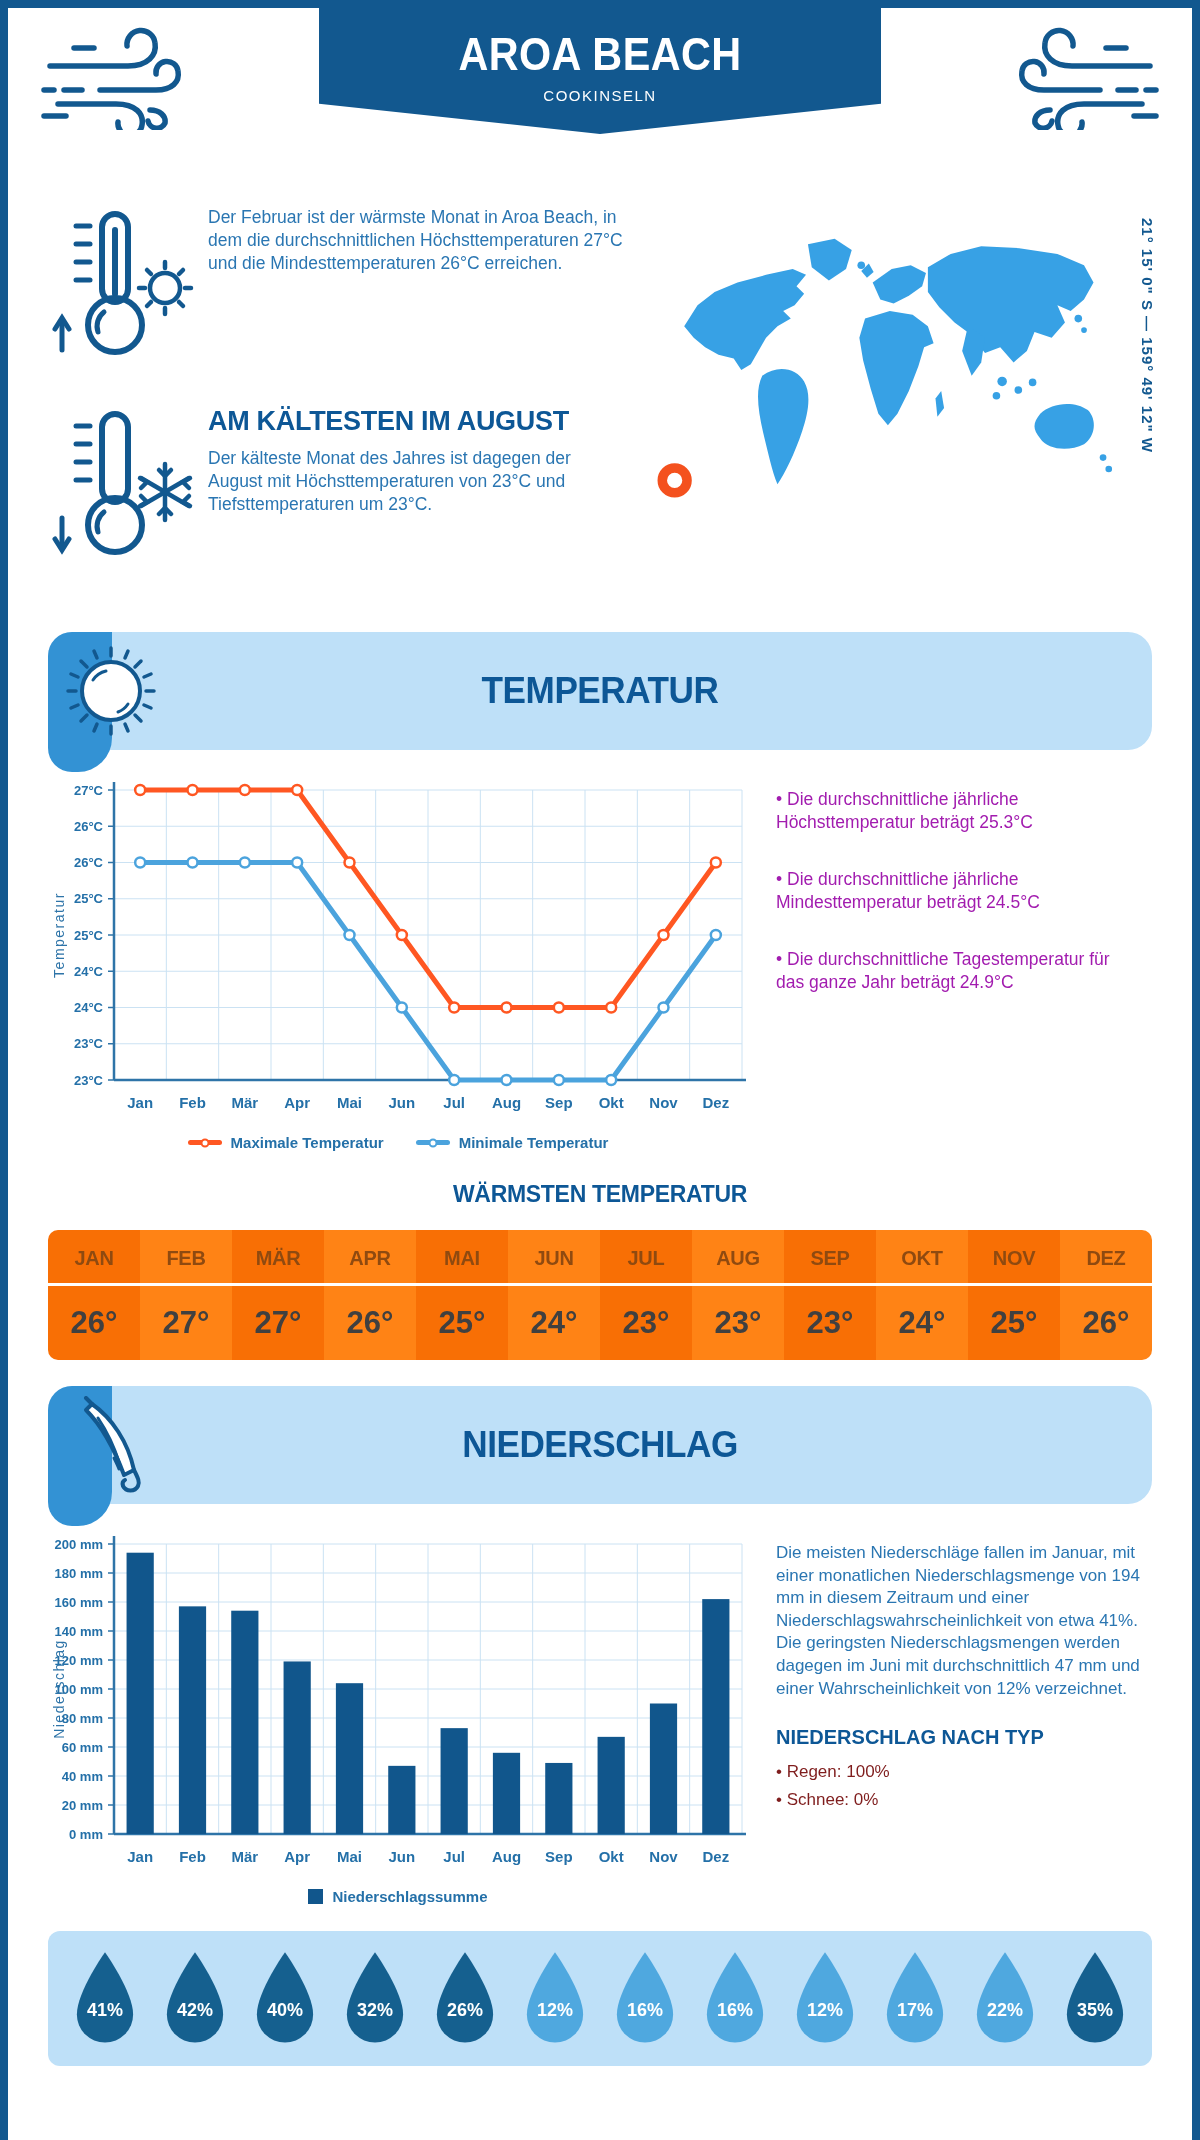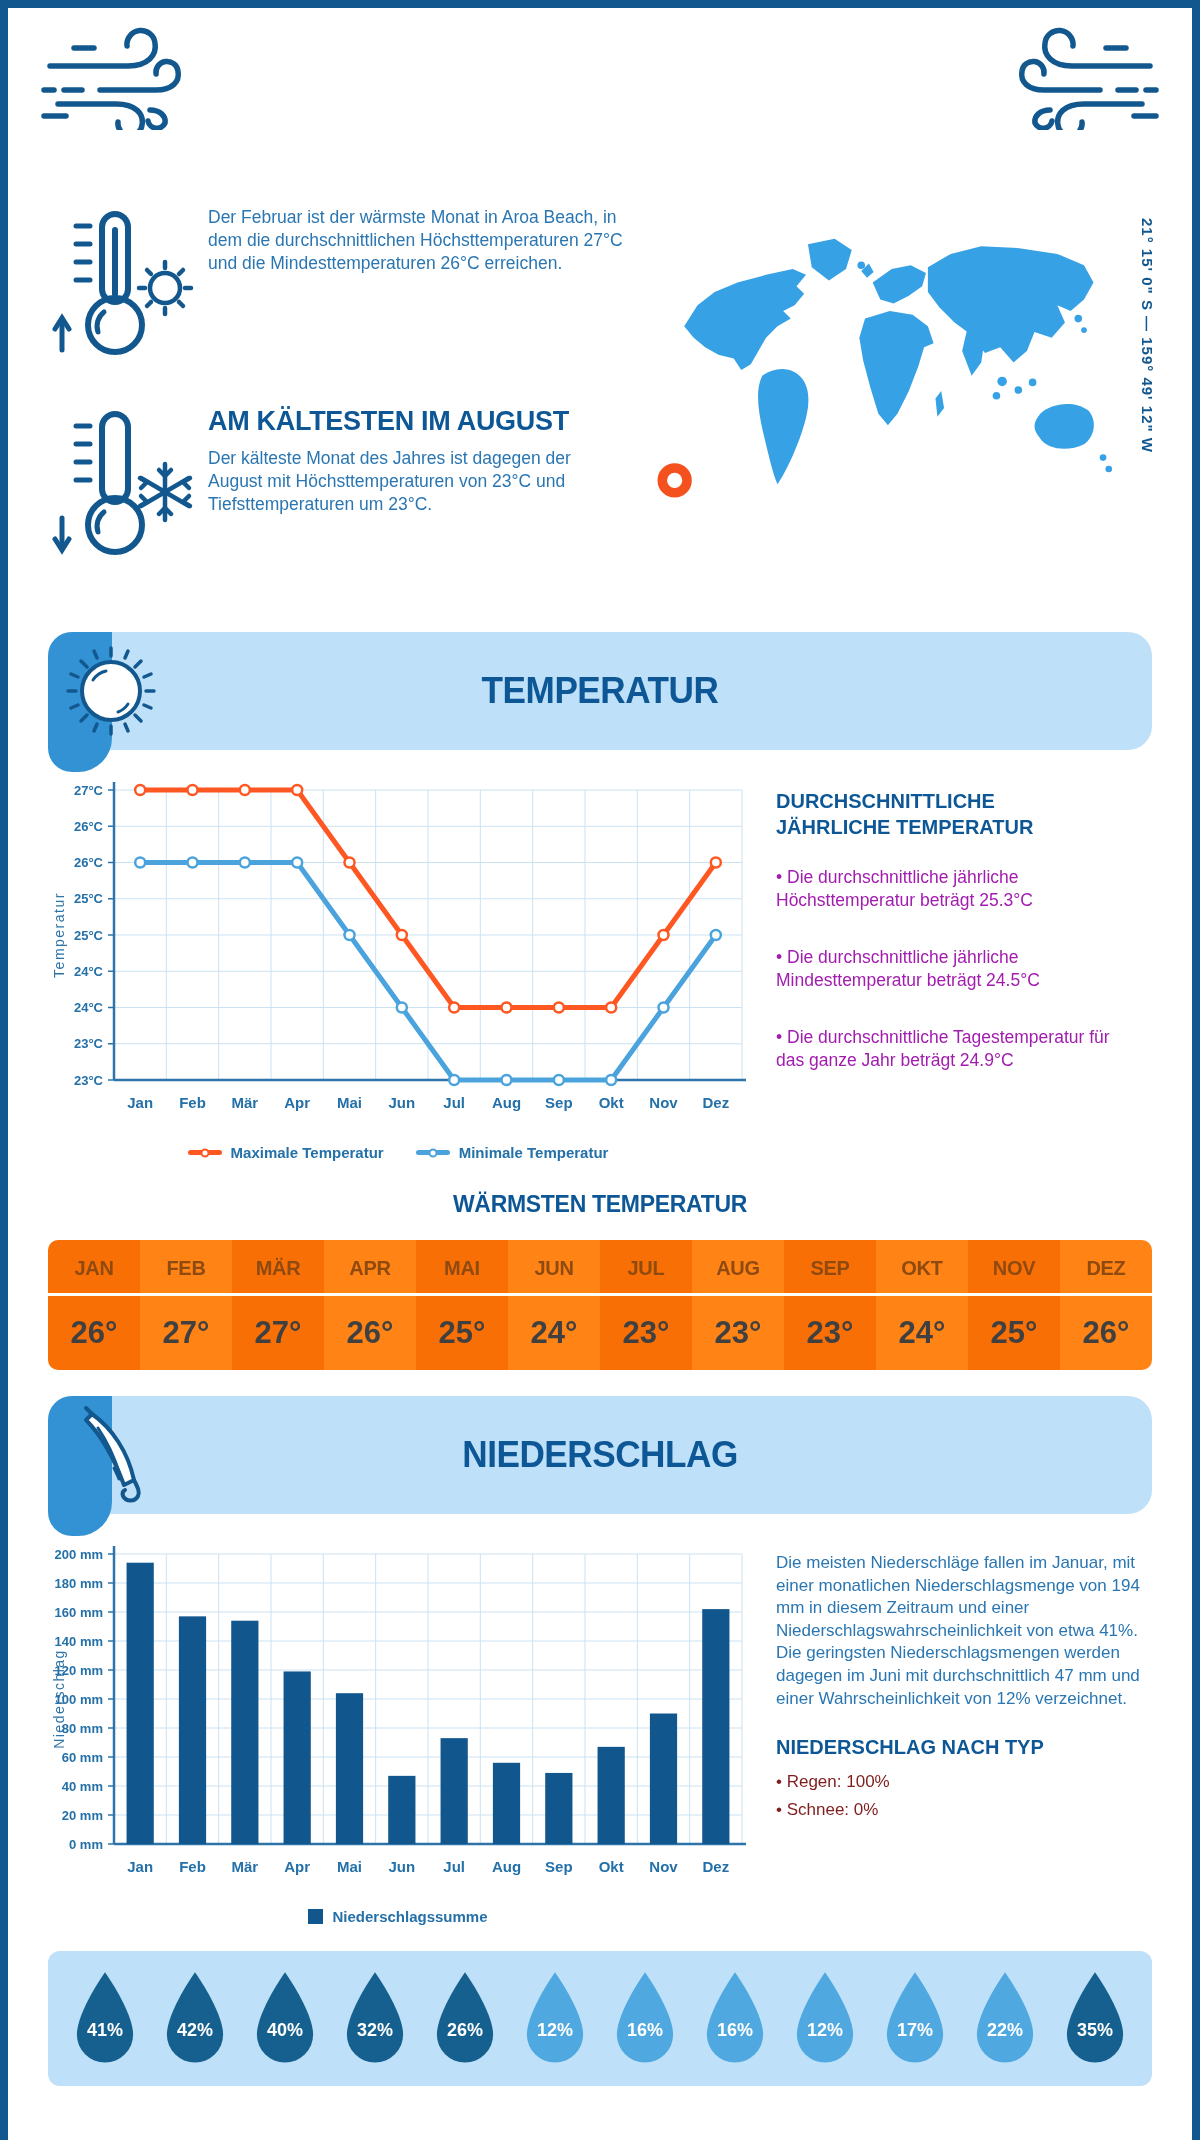--- a/index.html
+++ b/index.html
@@ -33,21 +33,21 @@
   .band .corner { position:absolute; left:0; top:0; width:64px; height:140px; background:#3392D4;
                   border-radius:24px 0 34px 24px; }
   .band .band-icon { position:absolute; left:14px; top:10px; width:98px; height:98px; }
   .band h2 { text-align:center; line-height:118px; font-size:37px; font-weight:700; color:#0D5796;
              letter-spacing:-.5px; transform:scaleX(.95); }
 
   
   .row { display:flex; gap:28px; padding:24px 40px 0; }
   .chart-block { width:700px; flex:none; }
   .chart-block svg { width:700px; height:350px; display:block; }
-  .legend { display:flex; justify-content:center; gap:32px; margin-top:20px; }
+  .legend { display:flex; justify-content:center; gap:32px; margin-top:10px; }
   .legend-item { display:flex; align-items:center; gap:9px; font-size:15px; font-weight:700; color:#2470A8; }
   .lchip { position:relative; width:34px; height:5px; border-radius:3px; display:inline-block; }
   .lchip i { position:absolute; left:50%; top:50%; transform:translate(-50%,-50%); width:9px; height:9px;
              background:#fff; border:2.5px solid; border-radius:50%; }
   .schip { width:15px; height:15px; display:inline-block; }
   .aside { flex:1; padding-top:14px; }
   .aside h3 { font-size:20px; font-weight:700; color:#0D5796; line-height:1.3; margin-bottom:26px; max-width:330px; }
   .aside p.bullet { font-size:17.5px; line-height:1.32; color:#a21caf; margin-bottom:34px; max-width:360px; }
   .aside p.para { font-size:17px; line-height:1.33; color:#2A76B2; margin-bottom:24px; max-width:380px; }
   .aside .type-bullet { font-size:17px; color:#7f1d1d; margin-bottom:8px; }
@@ -90,20 +90,24 @@
     <svg class="wind right" viewBox="0 0 160 108" fill="none" stroke="#12588F" stroke-width="5.5" stroke-linecap="round">
       <path d="M12 44 H90 C110 44 119 33 117 21 A14 14 0 0 0 89 24"></path>
       <path d="M62 68 H118 C134 68 142 60 140 49 A11 11 0 0 0 118 52"></path>
       <path d="M20 82 H78 C98 82 106 92 104 103 A12 12 0 0 1 80 100"></path>
       <path d="M112 88 C122 88 128 94 127 101 A9 9 0 0 1 110 99"></path>
       <path d="M36 26 H56"></path>
         <path d="M6 68 H16"></path>
         <path d="M26 68 H44"></path>
         <path d="M6 94 H28"></path>
     </svg>
+    <div class="title-banner">
+      <h1>AROA BEACH</h1>
+      <div class="subtitle">COOKINSELN</div>
+    </div>
   </header>
 
   <section class="top">
     <div class="top-left">
 
       <article class="highlight">
         <svg class="hl-icon" viewBox="0 0 150 150" fill="none" stroke="#12588F" stroke-linecap="round">
           <g stroke-width="5">
               <line x1="28" y1="20" x2="42" y2="20"></line>
               <line x1="28" y1="38" x2="42" y2="38"></line>
@@ -319,21 +323,20 @@
           </span>
           <span class="legend-item">
             <span class="lchip" style="background:#4BA3DD">
               <i style="border-color:#4BA3DD"></i>
             </span>
             <span>Minimale Temperatur</span>
           </span>
         </div>
     </div>
     <aside class="aside">
-      <h3>DURCHSCHNITTLICHE JÄHRLICHE TEMPERATUR</h3>
       <p class="bullet">• Die durchschnittliche jährliche Höchsttemperatur beträgt 25.3°C</p>
       <p class="bullet">• Die durchschnittliche jährliche Mindesttemperatur beträgt 24.5°C</p>
       <p class="bullet">• Die durchschnittliche Tagestemperatur für das ganze Jahr beträgt 24.9°C</p>
     </aside>
   </div>
 
   <h3 class="daily-heading">WÄRMSTEN TEMPERATUR</h3>
   <div class="temp-table" id="temp-table">
       <div style="background: rgb(248, 111, 5);">
         <div class="temp-col-head">JAN</div>

